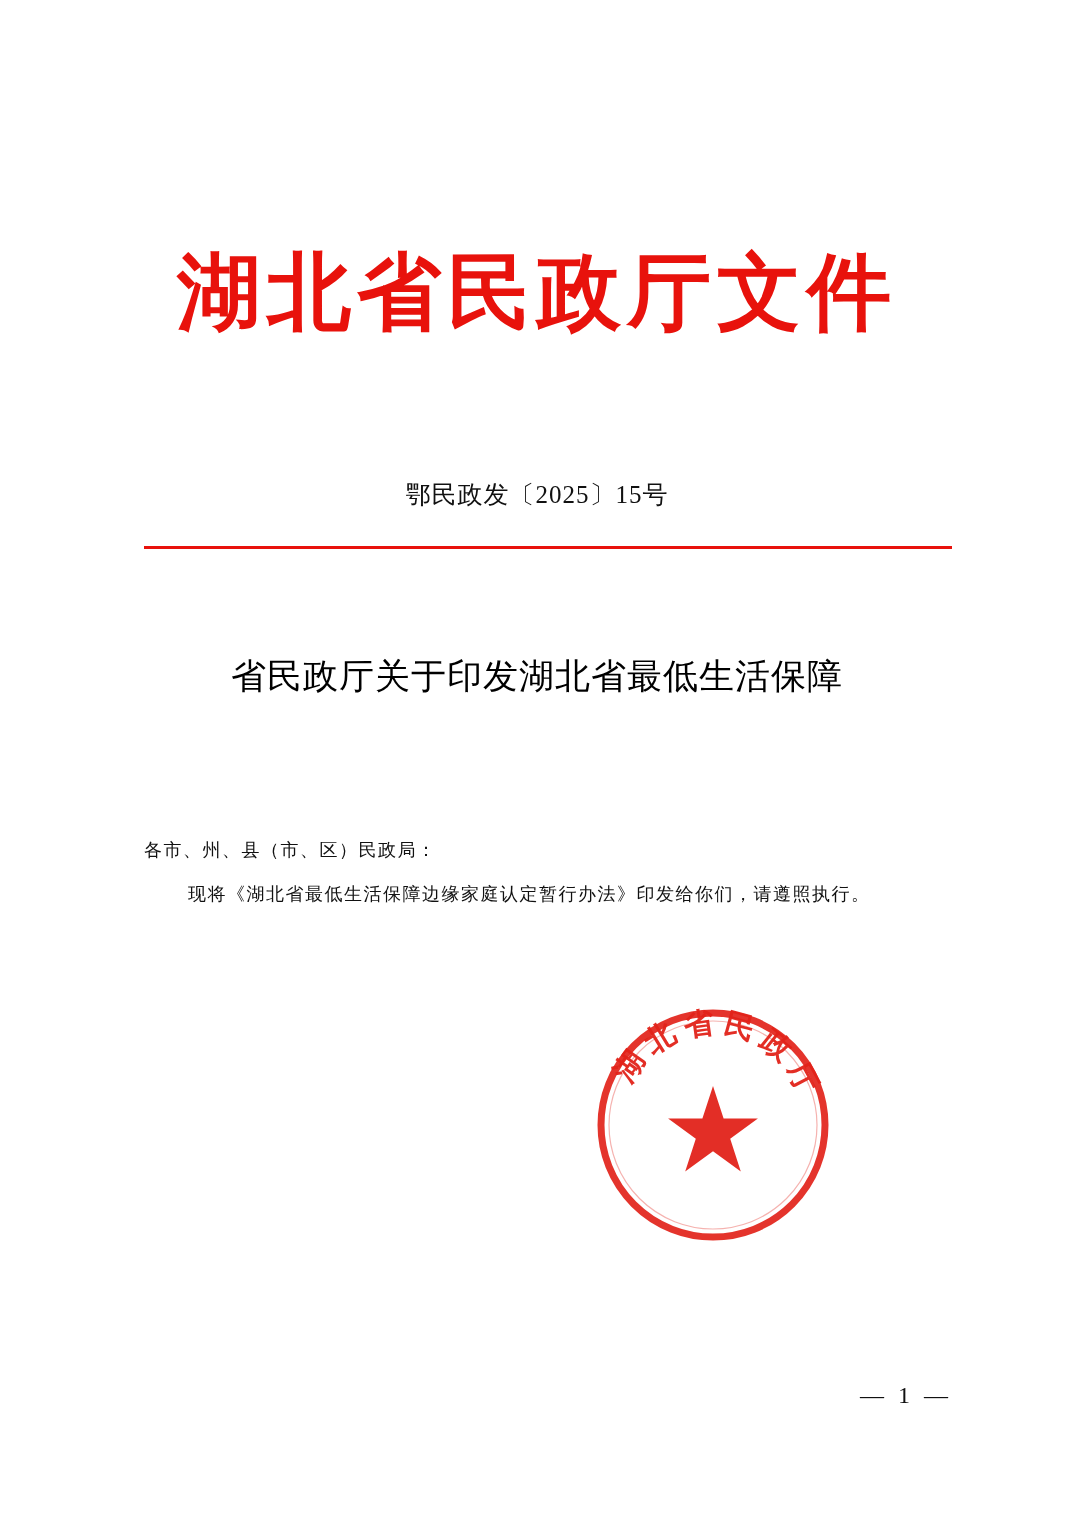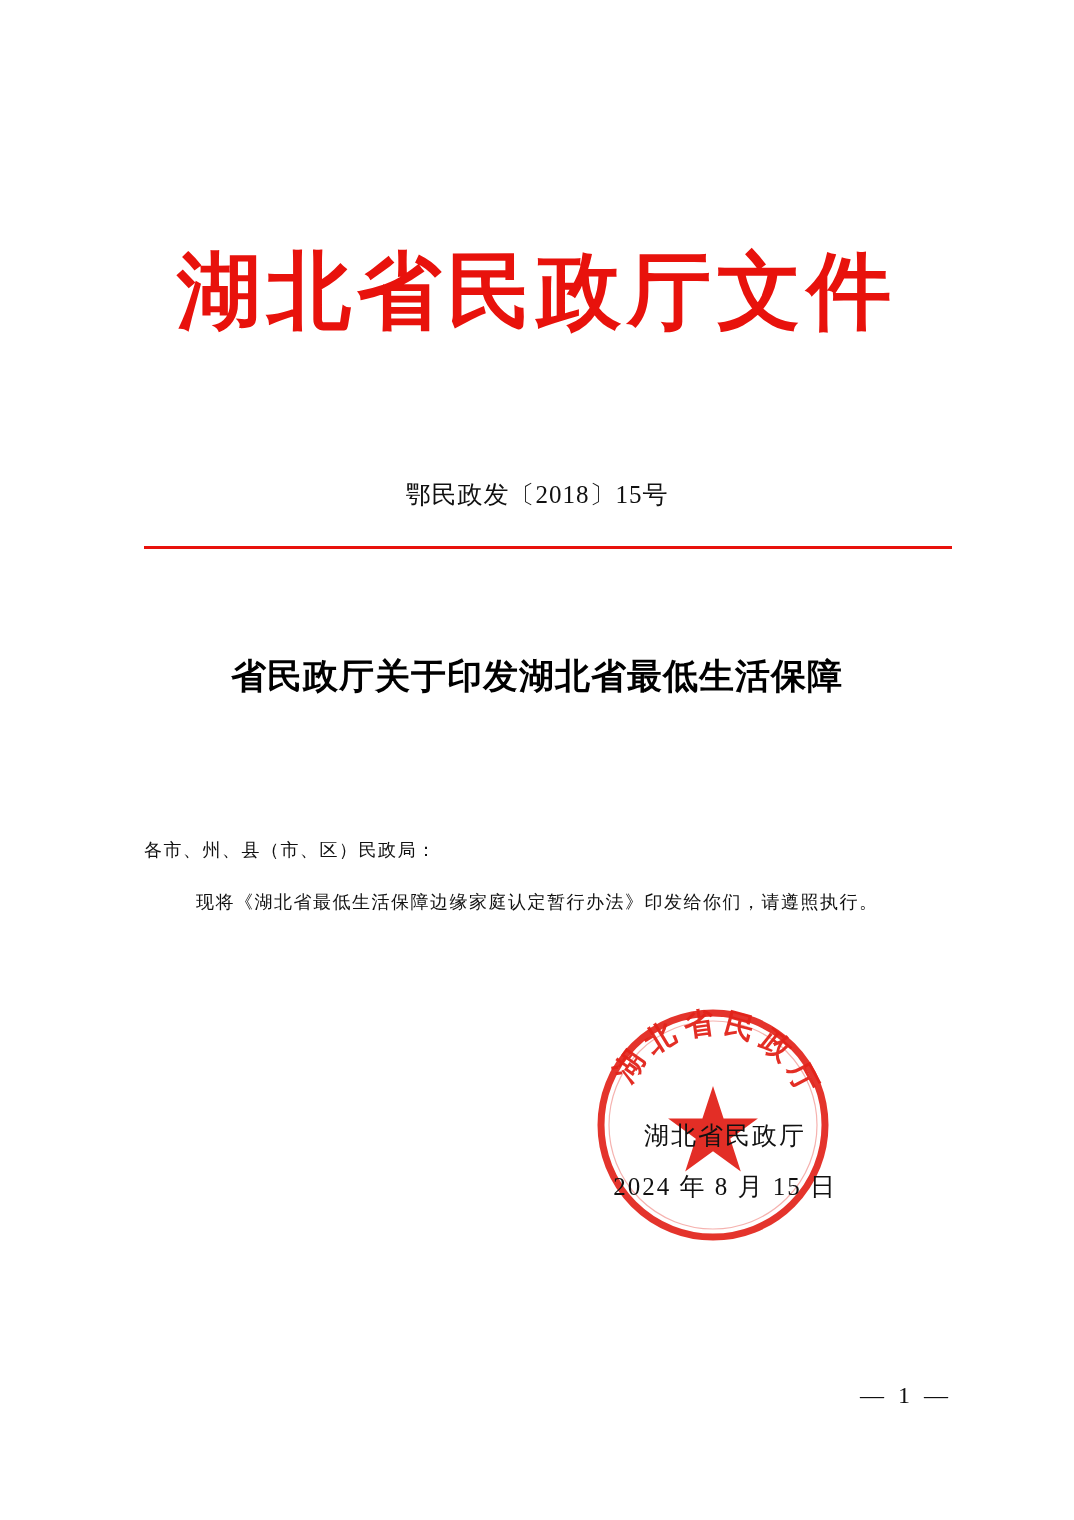--- a/index.html
+++ b/index.html
@@ -25,21 +25,21 @@
 
   
   .masthead {
     position: absolute;
     top: 248px;
     left: 0;
     width: 100%;
     text-align: center;
   }
   .masthead-title {
-    font-family: Liberation Serif, serif;
+    font-family: Liberation Sans, sans-serif;
     font-weight: bold;
     font-size: 84px;
     line-height: 1.05;
     color: #e8120c;
     letter-spacing: 6px;
     white-space: nowrap;
   }
 
   
   .doc-number {
@@ -63,21 +63,21 @@
     background: #e8120c;
   }
 
   
   .doc-title {
     position: absolute;
     top: 650px;
     left: 0;
     width: 100%;
     text-align: center;
-    font-weight: bold;
+    font-weight: normal;
     font-size: 35px;
     line-height: 1.55;
     letter-spacing: 1px;
     color: #000;
   }
   .doc-title .line {
     display: block;
   }
 
   
@@ -88,21 +88,21 @@
     width: 800px;
     font-size: 18px;
     line-height: 2.0;
     letter-spacing: 1.5px;
     color: #111;
   }
   .salutation {
     margin: 0 0 0 0;
   }
   .para {
-    margin: 16px;
+    margin: 8px;
     text-indent: 2em;
   }
 
   
   .sign-block {
     position: absolute;
     top: 1110px;
     left: 560px;
     width: 330px;
     text-align: center;
@@ -139,21 +139,21 @@
 </style>
 </head>
 <body>
 
 <div class="page">
 
   <div class="masthead">
     <div class="masthead-title">湖北省民政厅文件</div>
   </div>
 
-  <div class="doc-number">鄂民政发〔2018〕15号</div>
+  <div class="doc-number">鄂民政发〔2025〕15号</div>
 
   <div class="red-rule"></div>
 
   <div class="doc-title">
     <span class="line">省民政厅关于印发湖北省最低生活保障</span>
   </div>
 
   <div class="body-text">
     <p class="salutation">各市、州、县（市、区）民政局：</p>
     <p class="para">现将《湖北省最低生活保障边缘家庭认定暂行办法》印发给你们，请遵照执行。</p>
@@ -168,20 +168,16 @@
 
       <polygon points="125,86 135.6,118.6 169.9,118.6 142.2,138.8 152.8,171.4 125,151.2 97.2,171.4 107.8,138.8 80.1,118.6 114.4,118.6" fill="#e2231a" opacity="0.95"></polygon>
       <text font-family="'Liberation Serif', serif" font-size="30" fill="#e2231a" font-weight="bold" opacity="0.95">
         <textPath href="#sealArc" startOffset="26%" text-anchor="middle" side="left">湖 北 省 民 政 厅</textPath>
       </text>
 
       <circle cx="125" cy="125" r="104" fill="none" stroke="#e2231a" stroke-width="1.2" opacity="0.35"></circle>
     </svg>
   </div>
 
-  <div class="sign-block">
-    <div>湖北省民政厅</div>
-    <div>2024 年 8 月 15 日</div>
-  </div>
 
   <div class="page-number">— 1 —</div>
 
 </div>
 
 </body></html>

